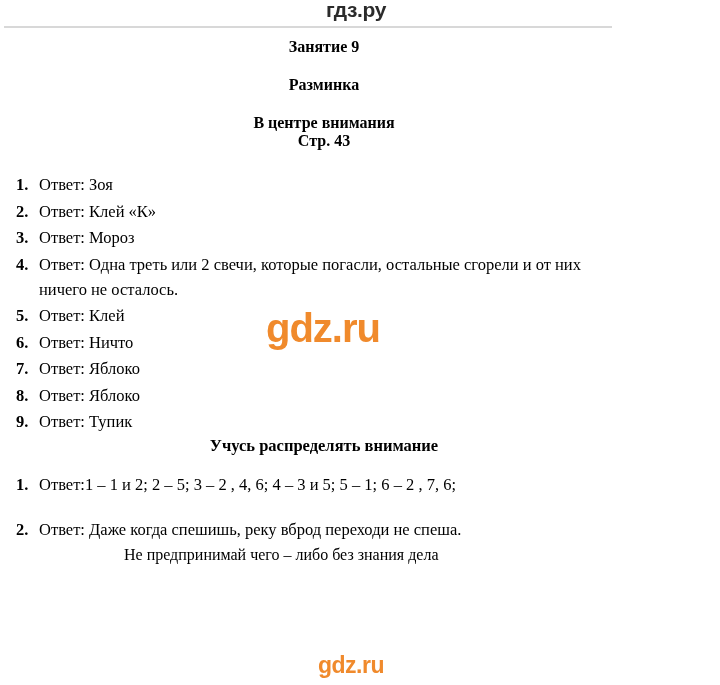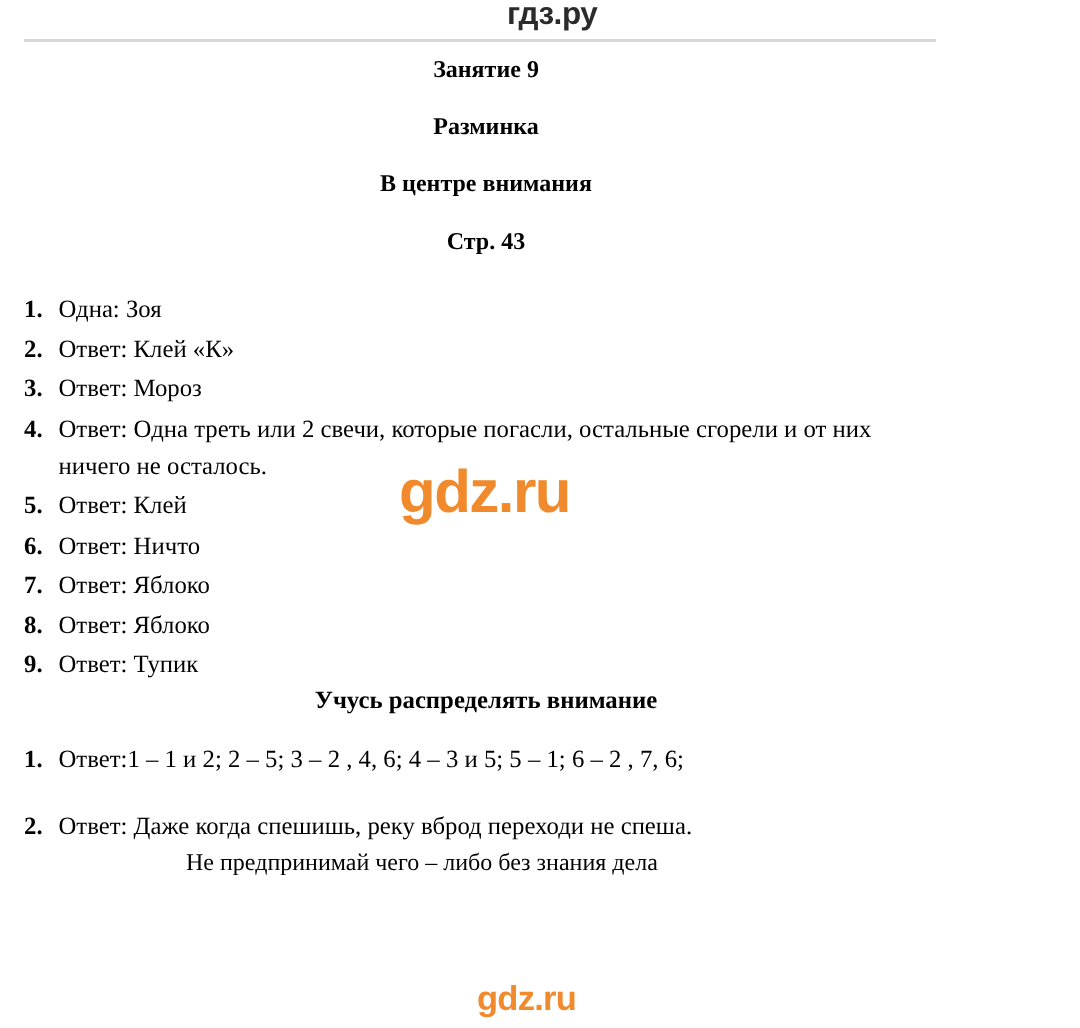--- a/index.html
+++ b/index.html
@@ -17,21 +17,21 @@
   }
   .page {
     position: relative;
     width: 720px;
     height: 685px;
   }
   
   .top-bar {
     position: absolute;
     top: 0;
-    left: 16px;
+    left: 4px;
     width: 608px;
     height: 26px;
     border-bottom: 2px solid #d8d8d8;
   }
   .brand-top {
     position: absolute;
     left: 322px;
     top: -2px;
     font-family: "Liberation Sans", sans-serif;
     font-weight: bold;
@@ -59,21 +59,20 @@
     margin-top: 20px;
   }
   .title-3 {
     font-weight: bold;
     font-size: 16px;
     margin-top: 20px;
   }
   .title-4 {
     font-weight: bold;
     font-size: 16px;
-    margin-top: 21px;
   }
   .list {
     margin-top: 22px;
     padding: 0 18px 0 16px;
   }
   .li {
     display: flex;
     align-items: flex-start;
     font-size: 16.5px;
     line-height: 25px;
@@ -159,21 +158,21 @@
 
     <div class="center title-1">Занятие  9</div>
     <div class="center title-3">Разминка</div>
     <div class="center title-2">В центре внимания</div>
     <div class="center title-4">Стр. 43</div>
 
     <div class="list">
 
       <div class="li">
         <span class="num">1.</span>
-        <span class="txt">Одна: Зоя</span>
+        <span class="txt">Ответ: Зоя</span>
       </div>
 
       <div class="li">
         <span class="num">2.</span>
         <span class="txt">Ответ: Клей «К»</span>
       </div>
 
       <div class="li">
         <span class="num">3.</span>
         <span class="txt">Ответ: Мороз</span>

